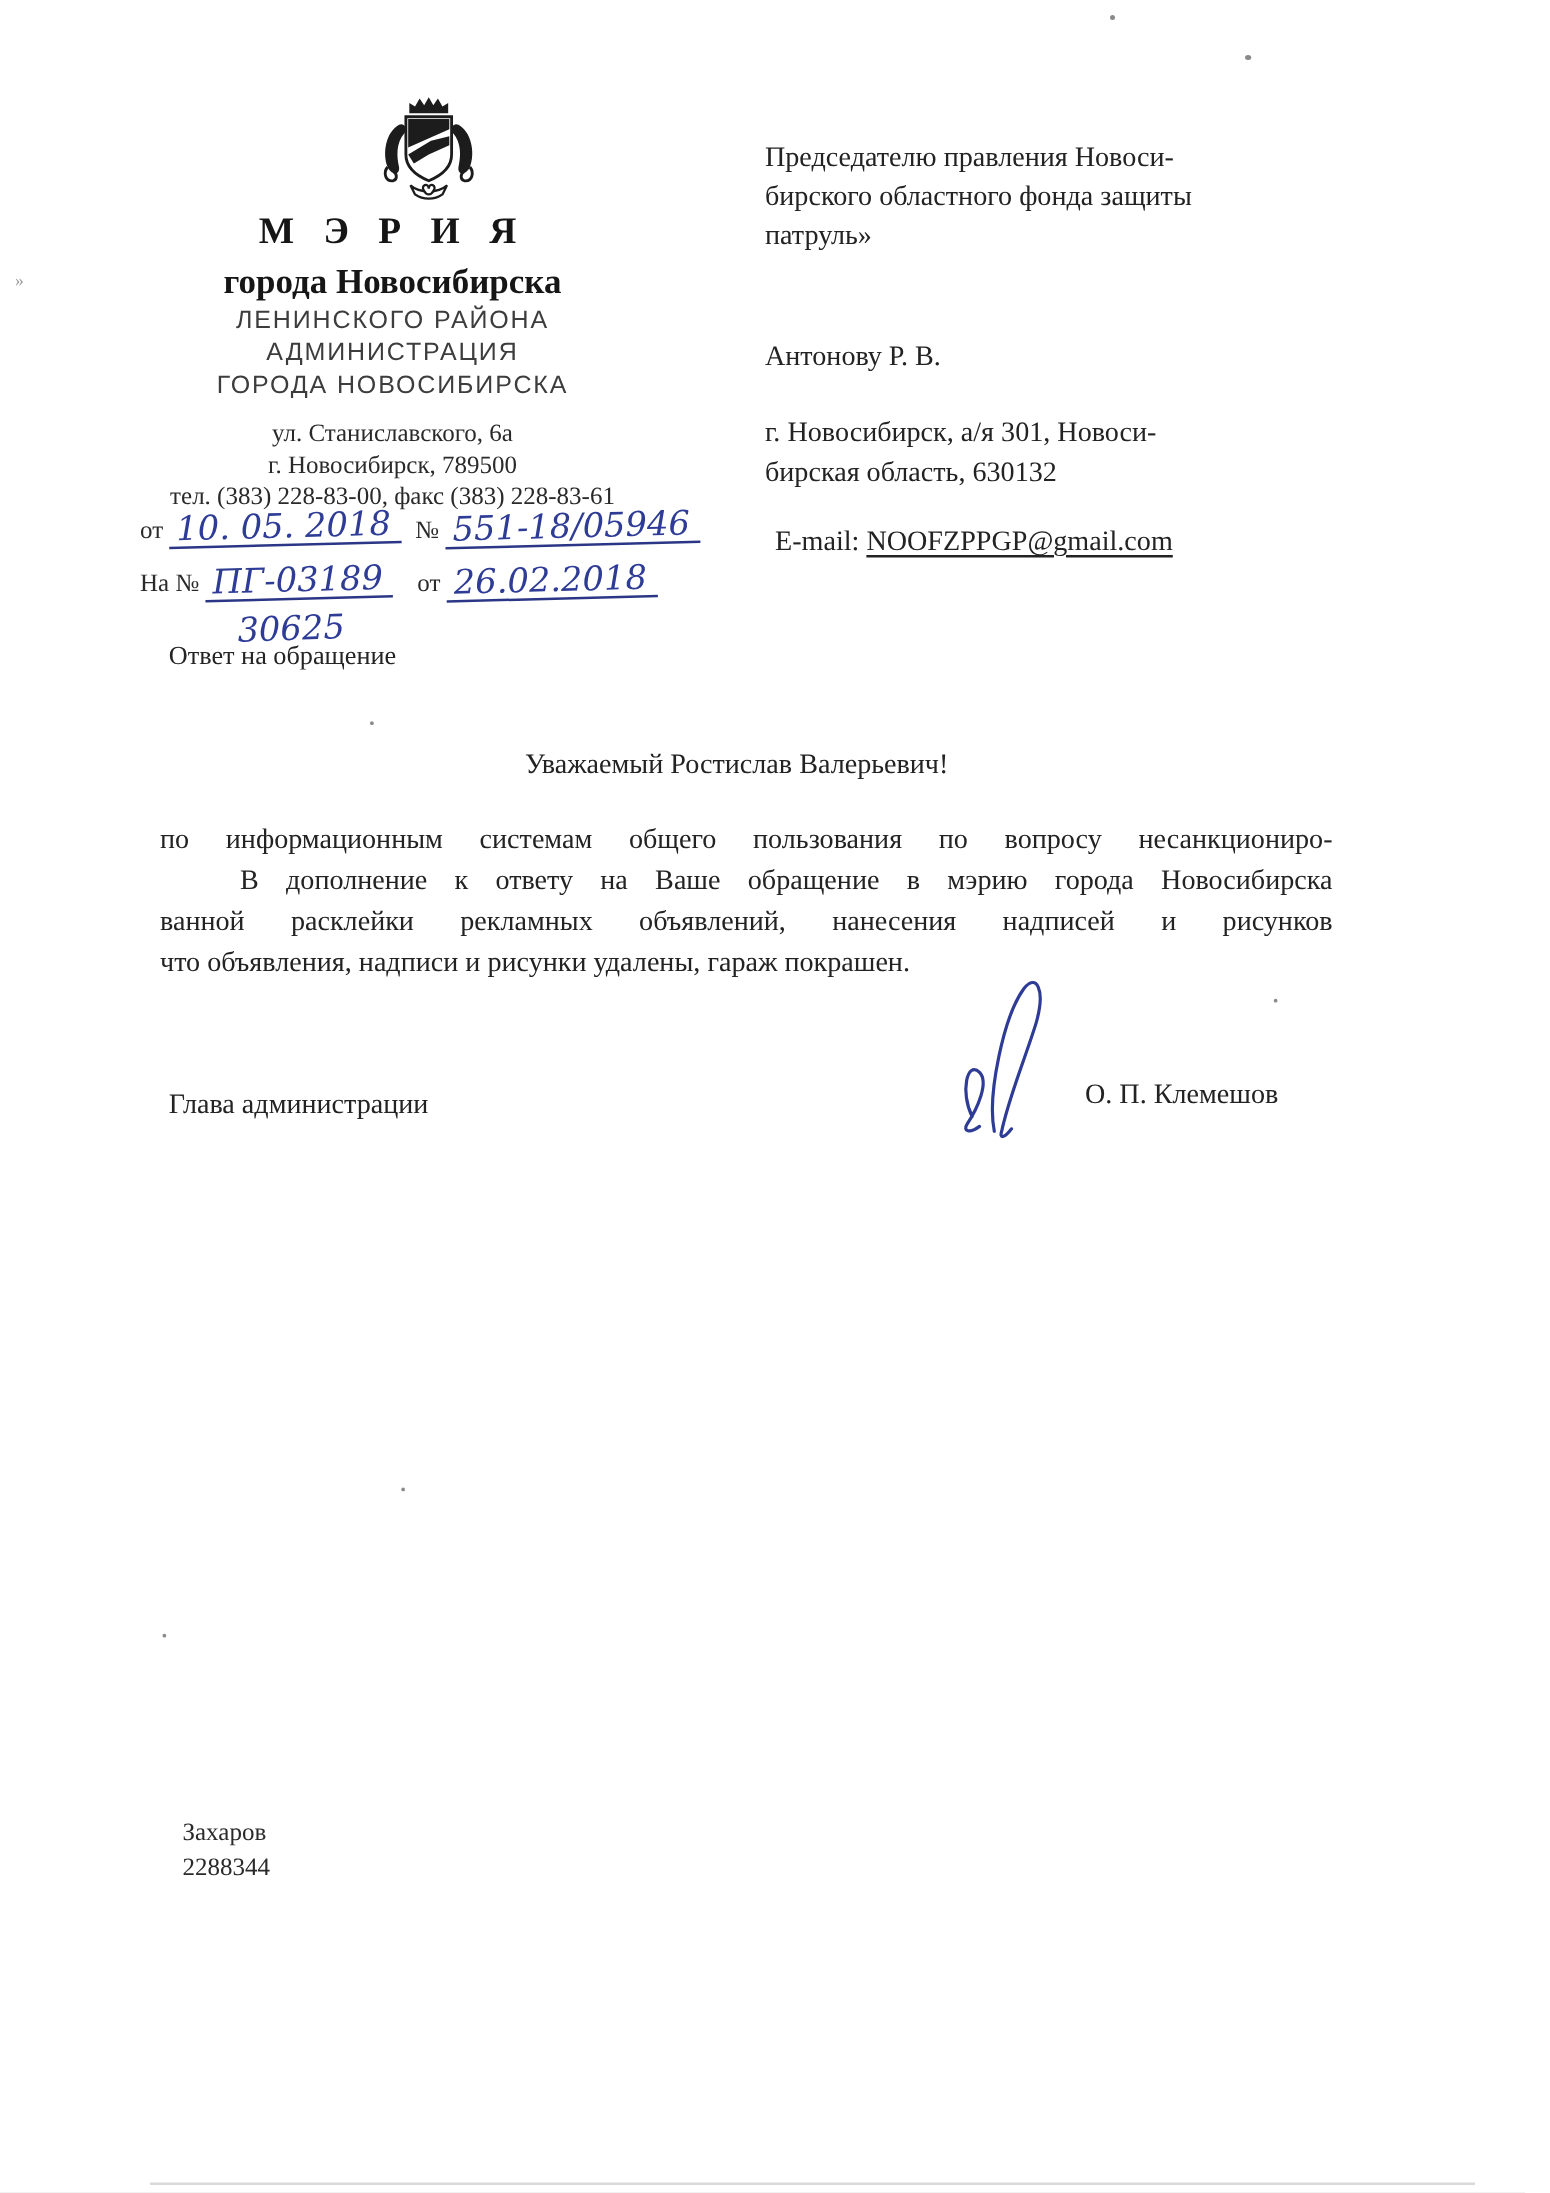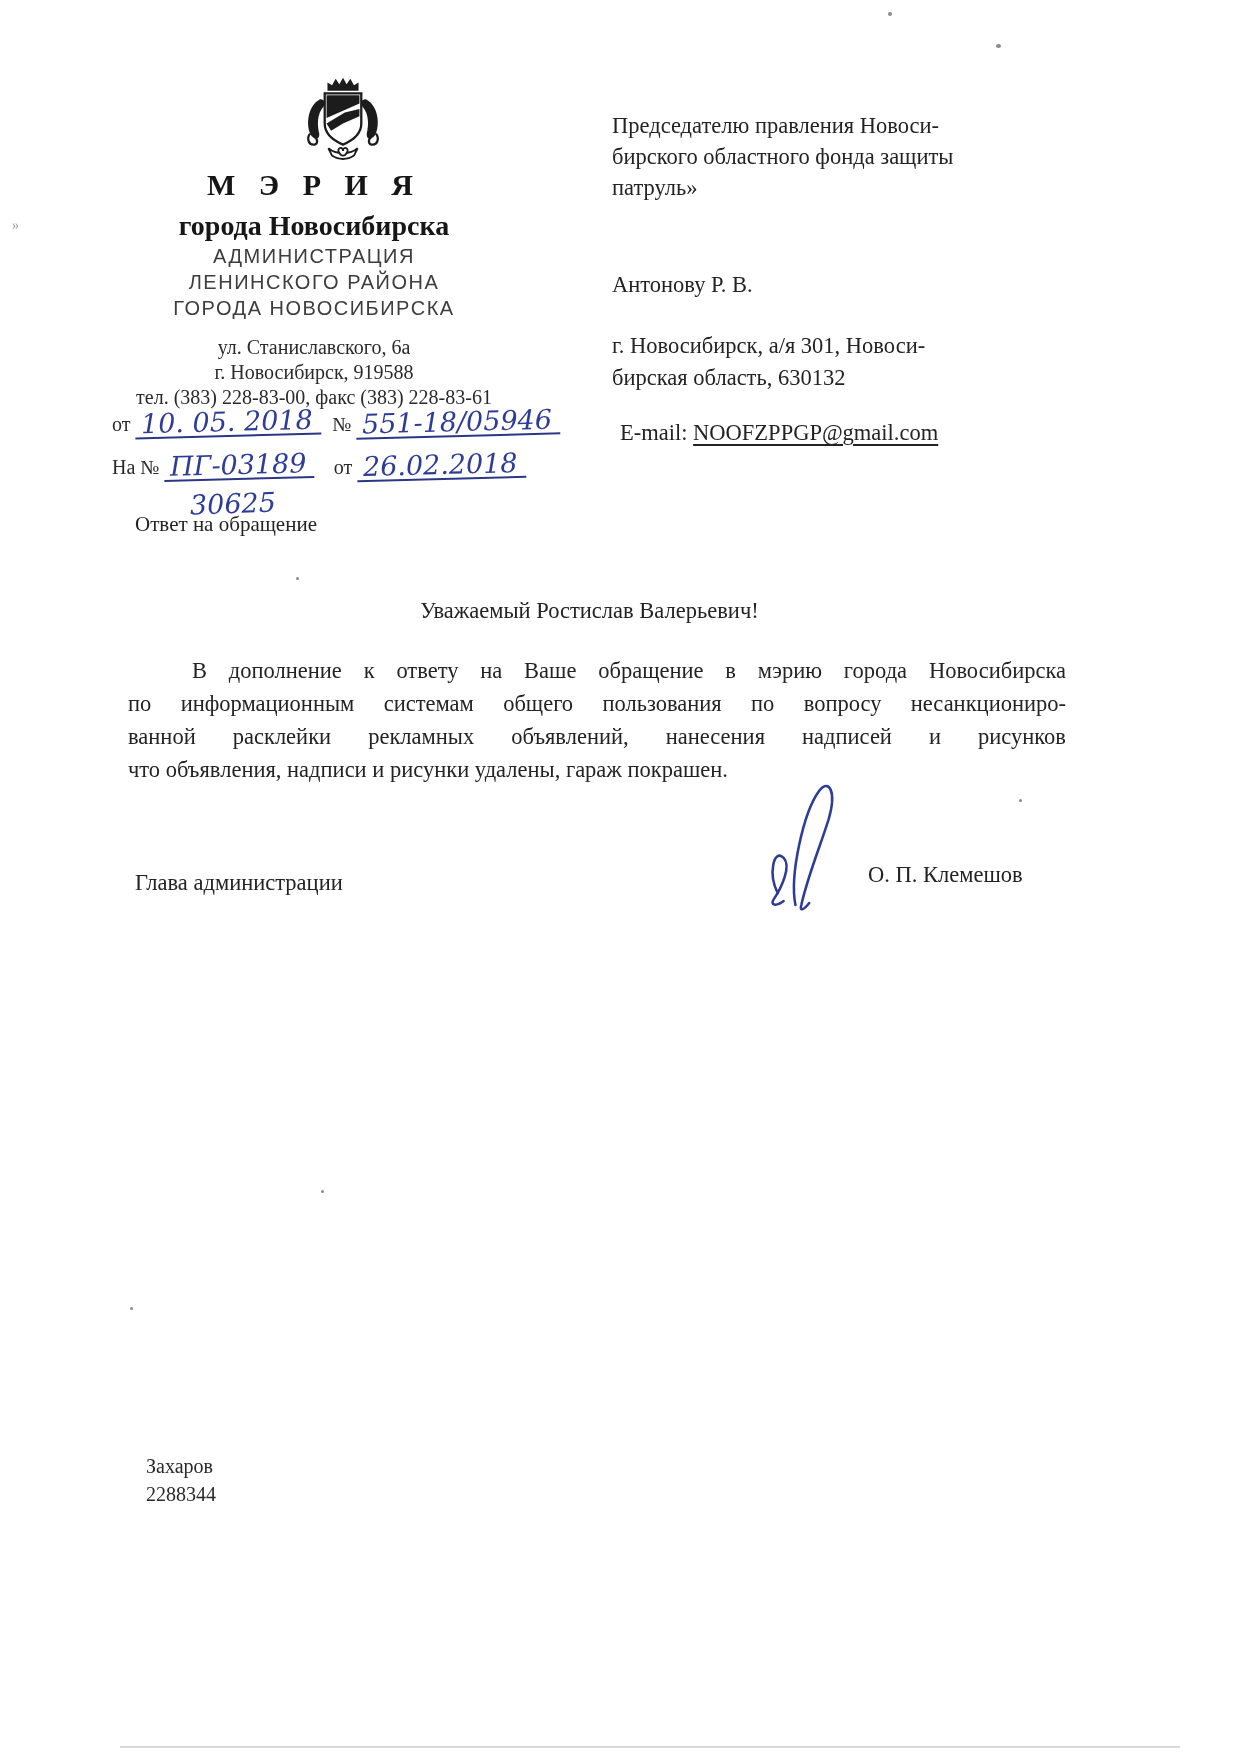--- a/index.html
+++ b/index.html
@@ -108,25 +108,25 @@
     <path d="M32,21 L68,21 L68,30 L32,46 Z" fill="#1c1c1c"></path>
     <path d="M32,52 L52,40 L68,36 L68,44 L50,52 L37,60 Z" fill="#1c1c1c"></path>
 
     <path d="M34,79 C42,86 58,86 66,79 L62,87 C55,92 45,92 38,87 Z" fill="#ffffff" stroke="#1c1c1c" stroke-width="2"></path>
     <path d="M46,84 C42,79 50,76 50,82 C50,76 58,79 54,84 C52,88 48,88 46,84 Z" fill="#ffffff" stroke="#1c1c1c" stroke-width="2"></path>
   </svg>
 
   <div class="abs letterhead">
     <div class="org-main1">М Э Р И Я</div>
     <div class="org-main2">города Новосибирска</div>
+    <div class="org-sub">ЛЕНИНСКОГО РАЙОНА</div>
     <div class="org-sub">АДМИНИСТРАЦИЯ</div>
-    <div class="org-sub">ЛЕНИНСКОГО РАЙОНА</div>
     <div class="org-sub">ГОРОДА НОВОСИБИРСКА</div>
     <div class="addr addr-gap">ул. Станиславского, 6а</div>
-    <div class="addr">г. Новосибирск, 919588</div>
+    <div class="addr">г. Новосибирск, 789500</div>
     <div class="addr">тел. (383) 228-83-00, факс (383) 228-83-61</div>
   </div>
 
   <div class="abs" style="left:112px; top:408px; width:480px;">
     <div class="ref-line">
       <span>от</span>
       <span class="hand">10. 05. 2018</span>
       <span style="margin-left:6px;">№</span>
       <span class="hand">551-18/05946</span>
     </div>
@@ -154,22 +154,22 @@
   <div class="abs email-line">
     <span>E-mail:</span>
     <span class="email-underline">NOOFZPPGP@gmail.com</span>
   </div>
 
   <div class="abs subject">Ответ на обращение</div>
 
   <div class="abs salutation">Уважаемый Ростислав Валерьевич!</div>
 
   <div class="abs body-text">
+    <div class="body-line">по информационным системам общего пользования по вопросу несанкциониро-</div>
     <div class="body-line first">В дополнение к ответу на Ваше обращение в мэрию города Новосибирска</div>
-    <div class="body-line">по информационным системам общего пользования по вопросу несанкциониро-</div>
     <div class="body-line">ванной расклейки рекламных объявлений, нанесения надписей и рисунков</div>
     <div class="body-line last">что объявления, надписи и рисунки удалены, гараж покрашен.</div>
   </div>
 
   <div class="abs sign-title">Глава администрации</div>
   <svg class="abs sign-svg" viewBox="0 0 120 140" aria-hidden="true">
     <path d="M16,116 C6,96 12,70 22,80 C30,88 20,110 12,122 C8,128 14,130 22,124" fill="none" stroke="#2e3c96" stroke-width="2.6" stroke-linecap="round"></path>
     <path d="M34,128 C28,98 42,34 58,12 C68,-1 76,12 68,40 C60,66 46,100 40,128 C38,134 42,134 48,126" fill="none" stroke="#2e3c96" stroke-width="2.6" stroke-linecap="round"></path>
   </svg>
   <div class="abs sign-name">О. П. Клемешов</div>

